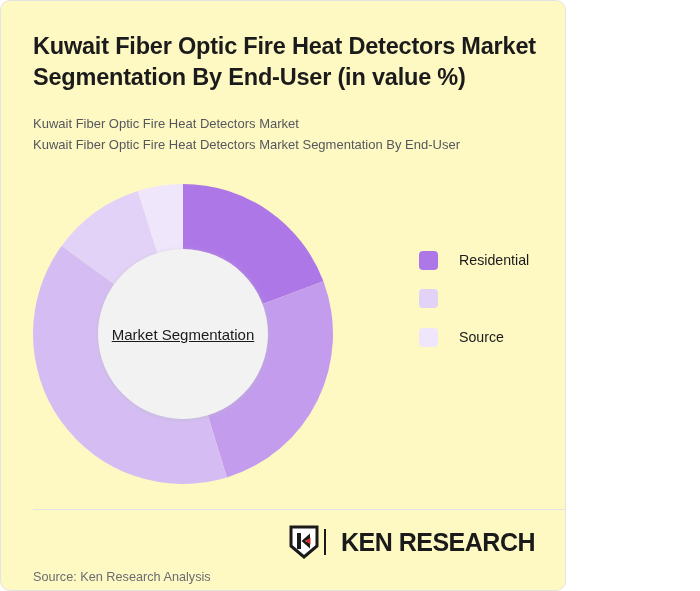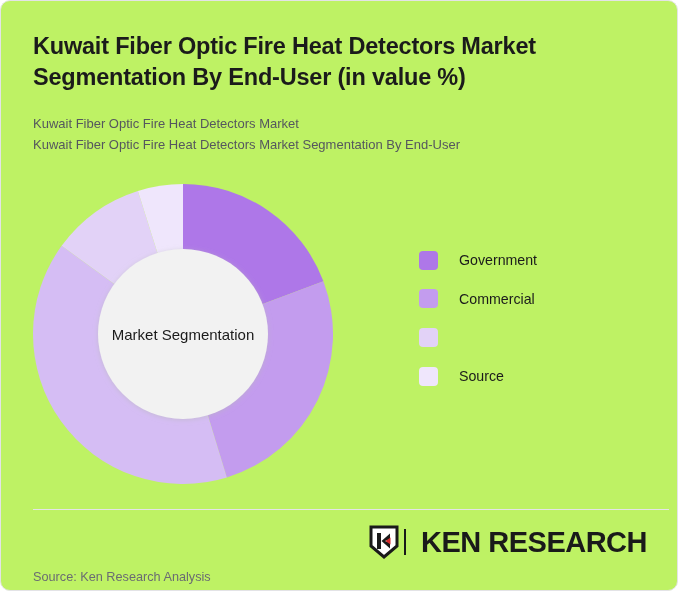--- a/index.html
+++ b/index.html
@@ -5,24 +5,24 @@
   html, body {
     margin: 0;
     padding: 0;
     background: #ffffff;
   }
   body {
     font-family: "Liberation Sans", sans-serif;
   }
   #card {
     position: relative;
-    width: 678px;
+    width: 566px;
     height: 591px;
     box-sizing: border-box;
-    background: #bef264;
+    background: #fef9c3;
     border: 1px solid #e3e3e6;
     border-radius: 10px;
     overflow: hidden;
   }
   #title {
     position: absolute;
     left: 32px;
     top: 30px;
     width: 600px;
     font-size: 23.5px;
@@ -62,20 +62,21 @@
     left: 0;
     top: 0;
     width: 300px;
     height: 300px;
     display: flex;
     align-items: center;
     justify-content: center;
     font-size: 15px;
     color: #1b1b1b;
     pointer-events: none;
+    text-decoration: underline;
   }
   #legend {
     position: absolute;
     left: 418px;
     top: 80px;
     width: 260px;
   }
   .legend-item {
     display: flex;
     align-items: center;
@@ -113,21 +114,21 @@
     position: absolute;
     right: 30px;
     top: 524px;
     height: 34px;
     display: flex;
     align-items: center;
   }
   #logo-word {
     margin-left: 15px;
     font-family: "Liberation Sans", sans-serif;
-    font-size: 29px;
+    font-size: 25px;
     font-weight: bold;
     color: #1a1a1a;
     letter-spacing: -0.5px;
   }
 </style>
 </head>
 <body>
 
 <div id="card">
 
@@ -155,25 +156,21 @@
             <path d="M 150 150 L 104.89413007435894 6.942457387765984 A 150 150 0 0 1 149.99999999999997 0 Z" fill="#efe6fc"></path>
           </g>
         <circle cx="150" cy="150" r="85" fill="#f2f2f2" filter="url(#innerShadow)"></circle>
       </svg>
       <div id="center-label">Market Segmentation</div>
     </div>
 
     <div id="legend">
         <div class="legend-item">
           <span class="legend-swatch" style="background: rgb(174, 119, 232);"></span>
-          <span class="legend-label">Government</span>
-        </div>
-        <div class="legend-item">
-          <span class="legend-swatch" style="background: rgb(195, 156, 238);"></span>
-          <span class="legend-label">Commercial</span>
+          <span class="legend-label">Residential</span>
         </div>
         <div class="legend-item">
           <span class="legend-swatch" style="background: rgb(226, 210, 247);"></span>
         </div>
         <div class="legend-item">
           <span class="legend-swatch" style="background: rgb(239, 230, 252);"></span>
           <span class="legend-label">Source</span>
         </div>
       </div>
 

